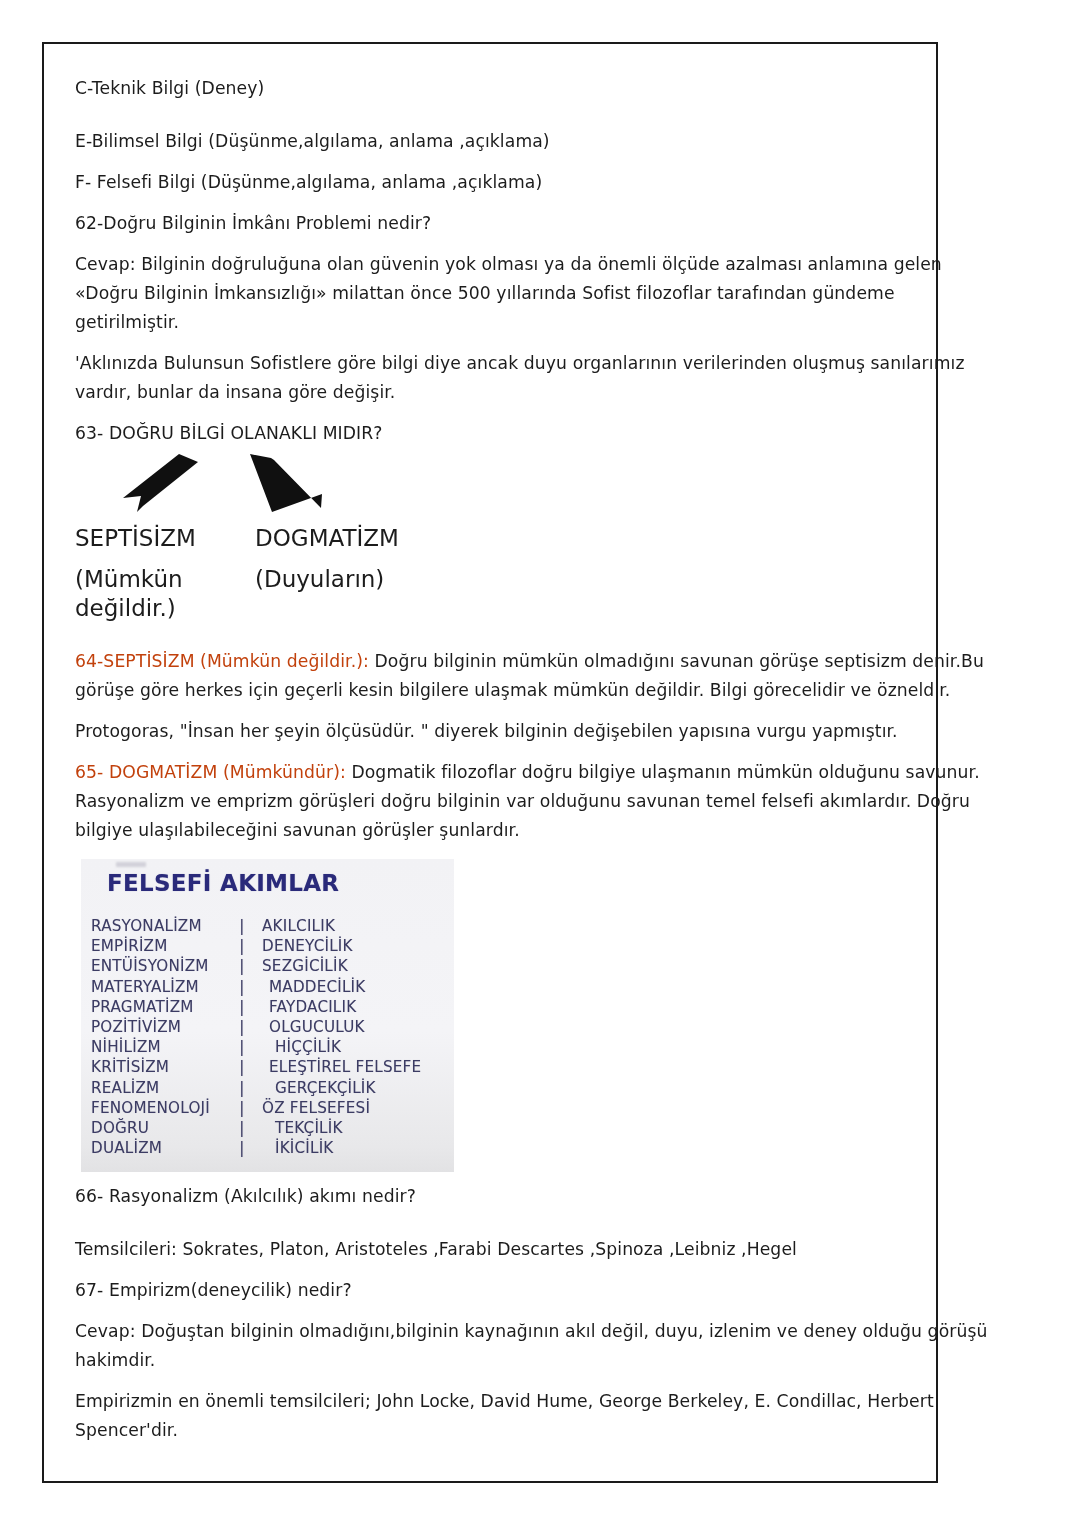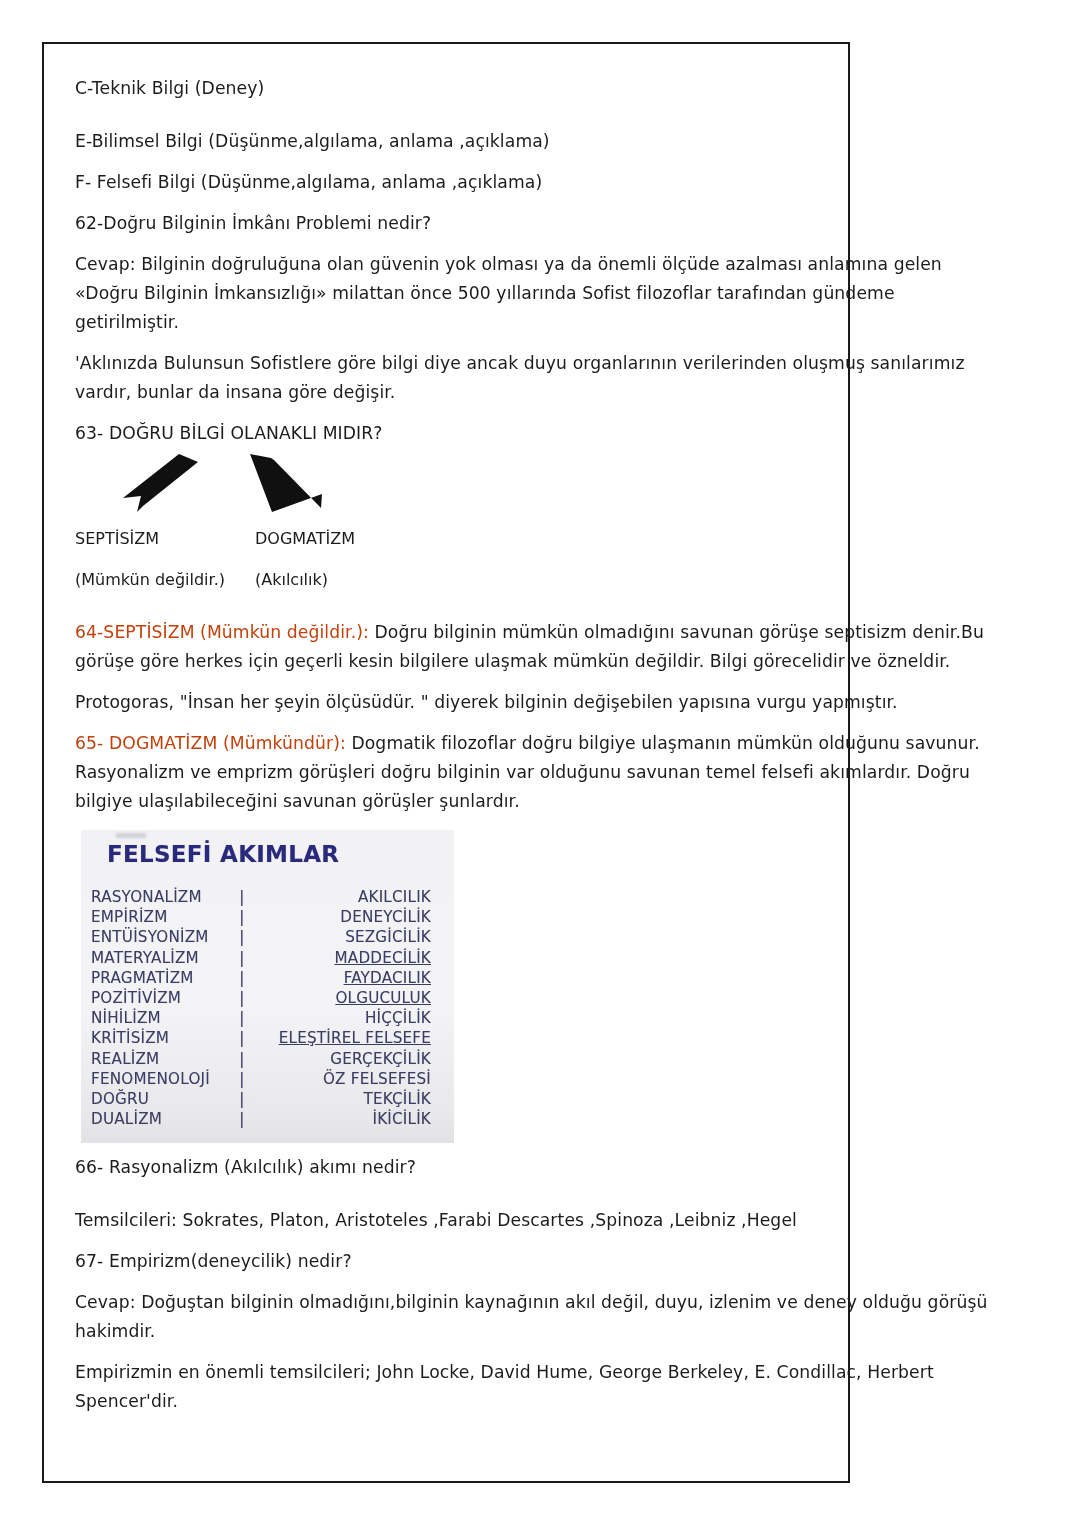--- a/index.html
+++ b/index.html
@@ -12,21 +12,21 @@
     width: 1080px;
     height: 1527px;
     font-family: "DejaVu Sans", "Liberation Sans", sans-serif;
     overflow: hidden;
   }
 
   .page {
     position: absolute;
     left: 42px;
     top: 42px;
-    width: 808px;
+    width: 896px;
     height: 1441px;
     border: 2px solid #1a1a1a;
     box-sizing: border-box;
     background: #ffffff;
   }
 
   .content {
     position: absolute;
     left: 31px;
     top: 30px;
@@ -59,21 +59,21 @@
   .arrow-zone svg {
     position: absolute;
     left: 0;
     top: 0;
     display: block;
   }
 
   
   .branch-row {
     display: flex;
-    font-size: 16px;
+    font-size: 23px;
     line-height: 29px;
     color: #1c1c1c;
   }
   .branch-row .c1 { width: 180px; flex: 0 0 180px; }
   .branch-row .c2 { flex: 0 0 auto; }
 
   
   .akimlar {
     position: relative;
     width: 373px;
@@ -114,22 +114,22 @@
     display: flex;
     align-items: baseline;
     height: 20.2px;
     font-size: 15.2px;
     color: #3c3c64;
     letter-spacing: .2px;
     text-shadow: 0 0 .7px rgba(60,60,100,.3);
   }
   .ak-row .ak-left  { flex: 0 0 140px; }
   .ak-row .ak-pipe  { flex: 0 0 22px; text-align: center; }
-  .ak-row .ak-right { flex: 1 1 auto; padding-left: 9px; text-align: right; }
-  .ak-row.ind1 .ak-right { padding-left: 16px; text-decoration: underline; }
+  .ak-row .ak-right { flex: 1 1 auto; padding-left: 9px; }
+  .ak-row.ind1 .ak-right { padding-left: 16px; }
   .ak-row.ind2 .ak-right { padding-left: 22px; }
 </style>
 </head>
 <body>
 
 <div class="page">
   <div class="content">
 
     <p class="para">C-Teknik Bilgi (Deney)</p>
     <div class="spacer-md"></div>
@@ -163,21 +163,21 @@
     </div>
 
     <div class="branch-row">
       <span class="c1">SEPTİSİZM</span>
       <span class="c2">DOGMATİZM</span>
     </div>
     <div class="spacer-md"></div>
 
     <div class="branch-row">
       <span class="c1">(Mümkün değildir.)</span>
-      <span class="c2">(Akılcılık)</span>
+      <span class="c2">(Duyuların)</span>
     </div>
     <div class="spacer-md"></div>
 
     <div class="spacer-md"></div>
 
     <p class="para"><span class="q">64-SEPTİSİZM (Mümkün değildir.):</span><span> Doğru bilginin mümkün olmadığını savunan görüşe septisizm denir.Bu görüşe göre herkes için geçerli kesin bilgilere ulaşmak mümkün değildir. Bilgi görecelidir ve özneldir.</span></p>
     <div class="spacer-md"></div>
 
     <p class="para">Protogoras, "İnsan her şeyin ölçüsüdür. " diyerek bilginin değişebilen yapısına vurgu yapmıştır.</p>
     <div class="spacer-md"></div>

